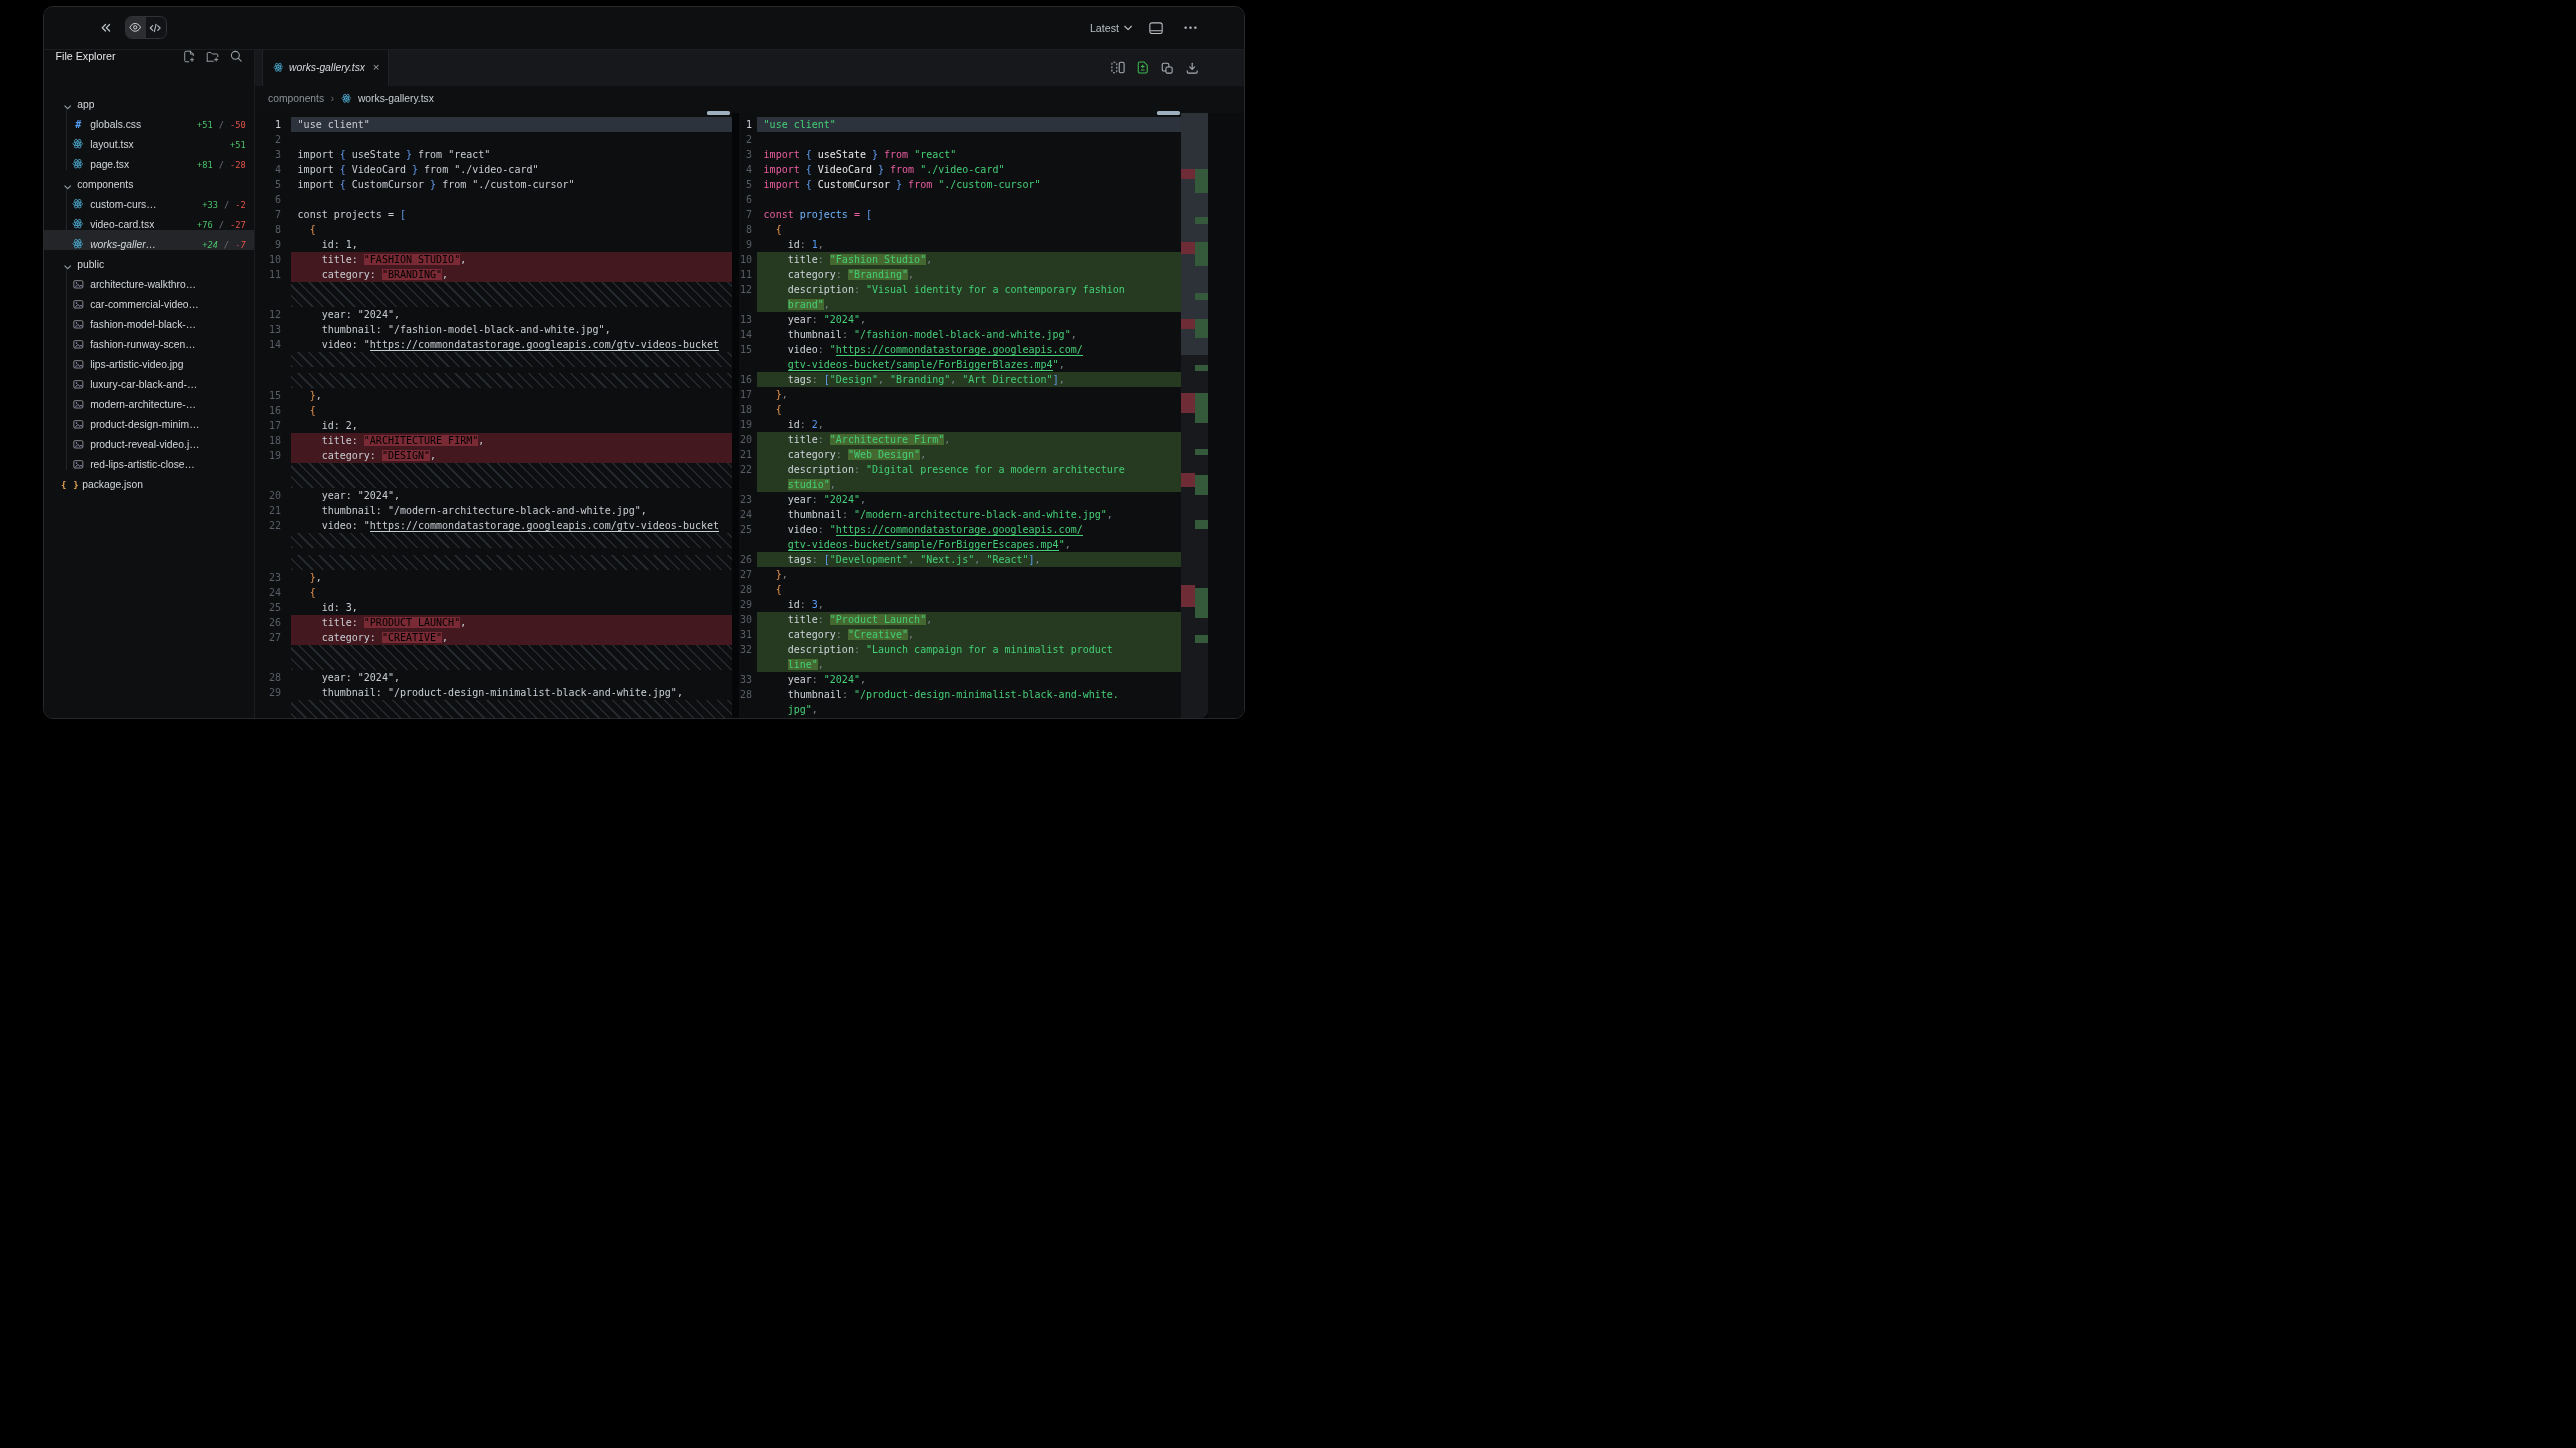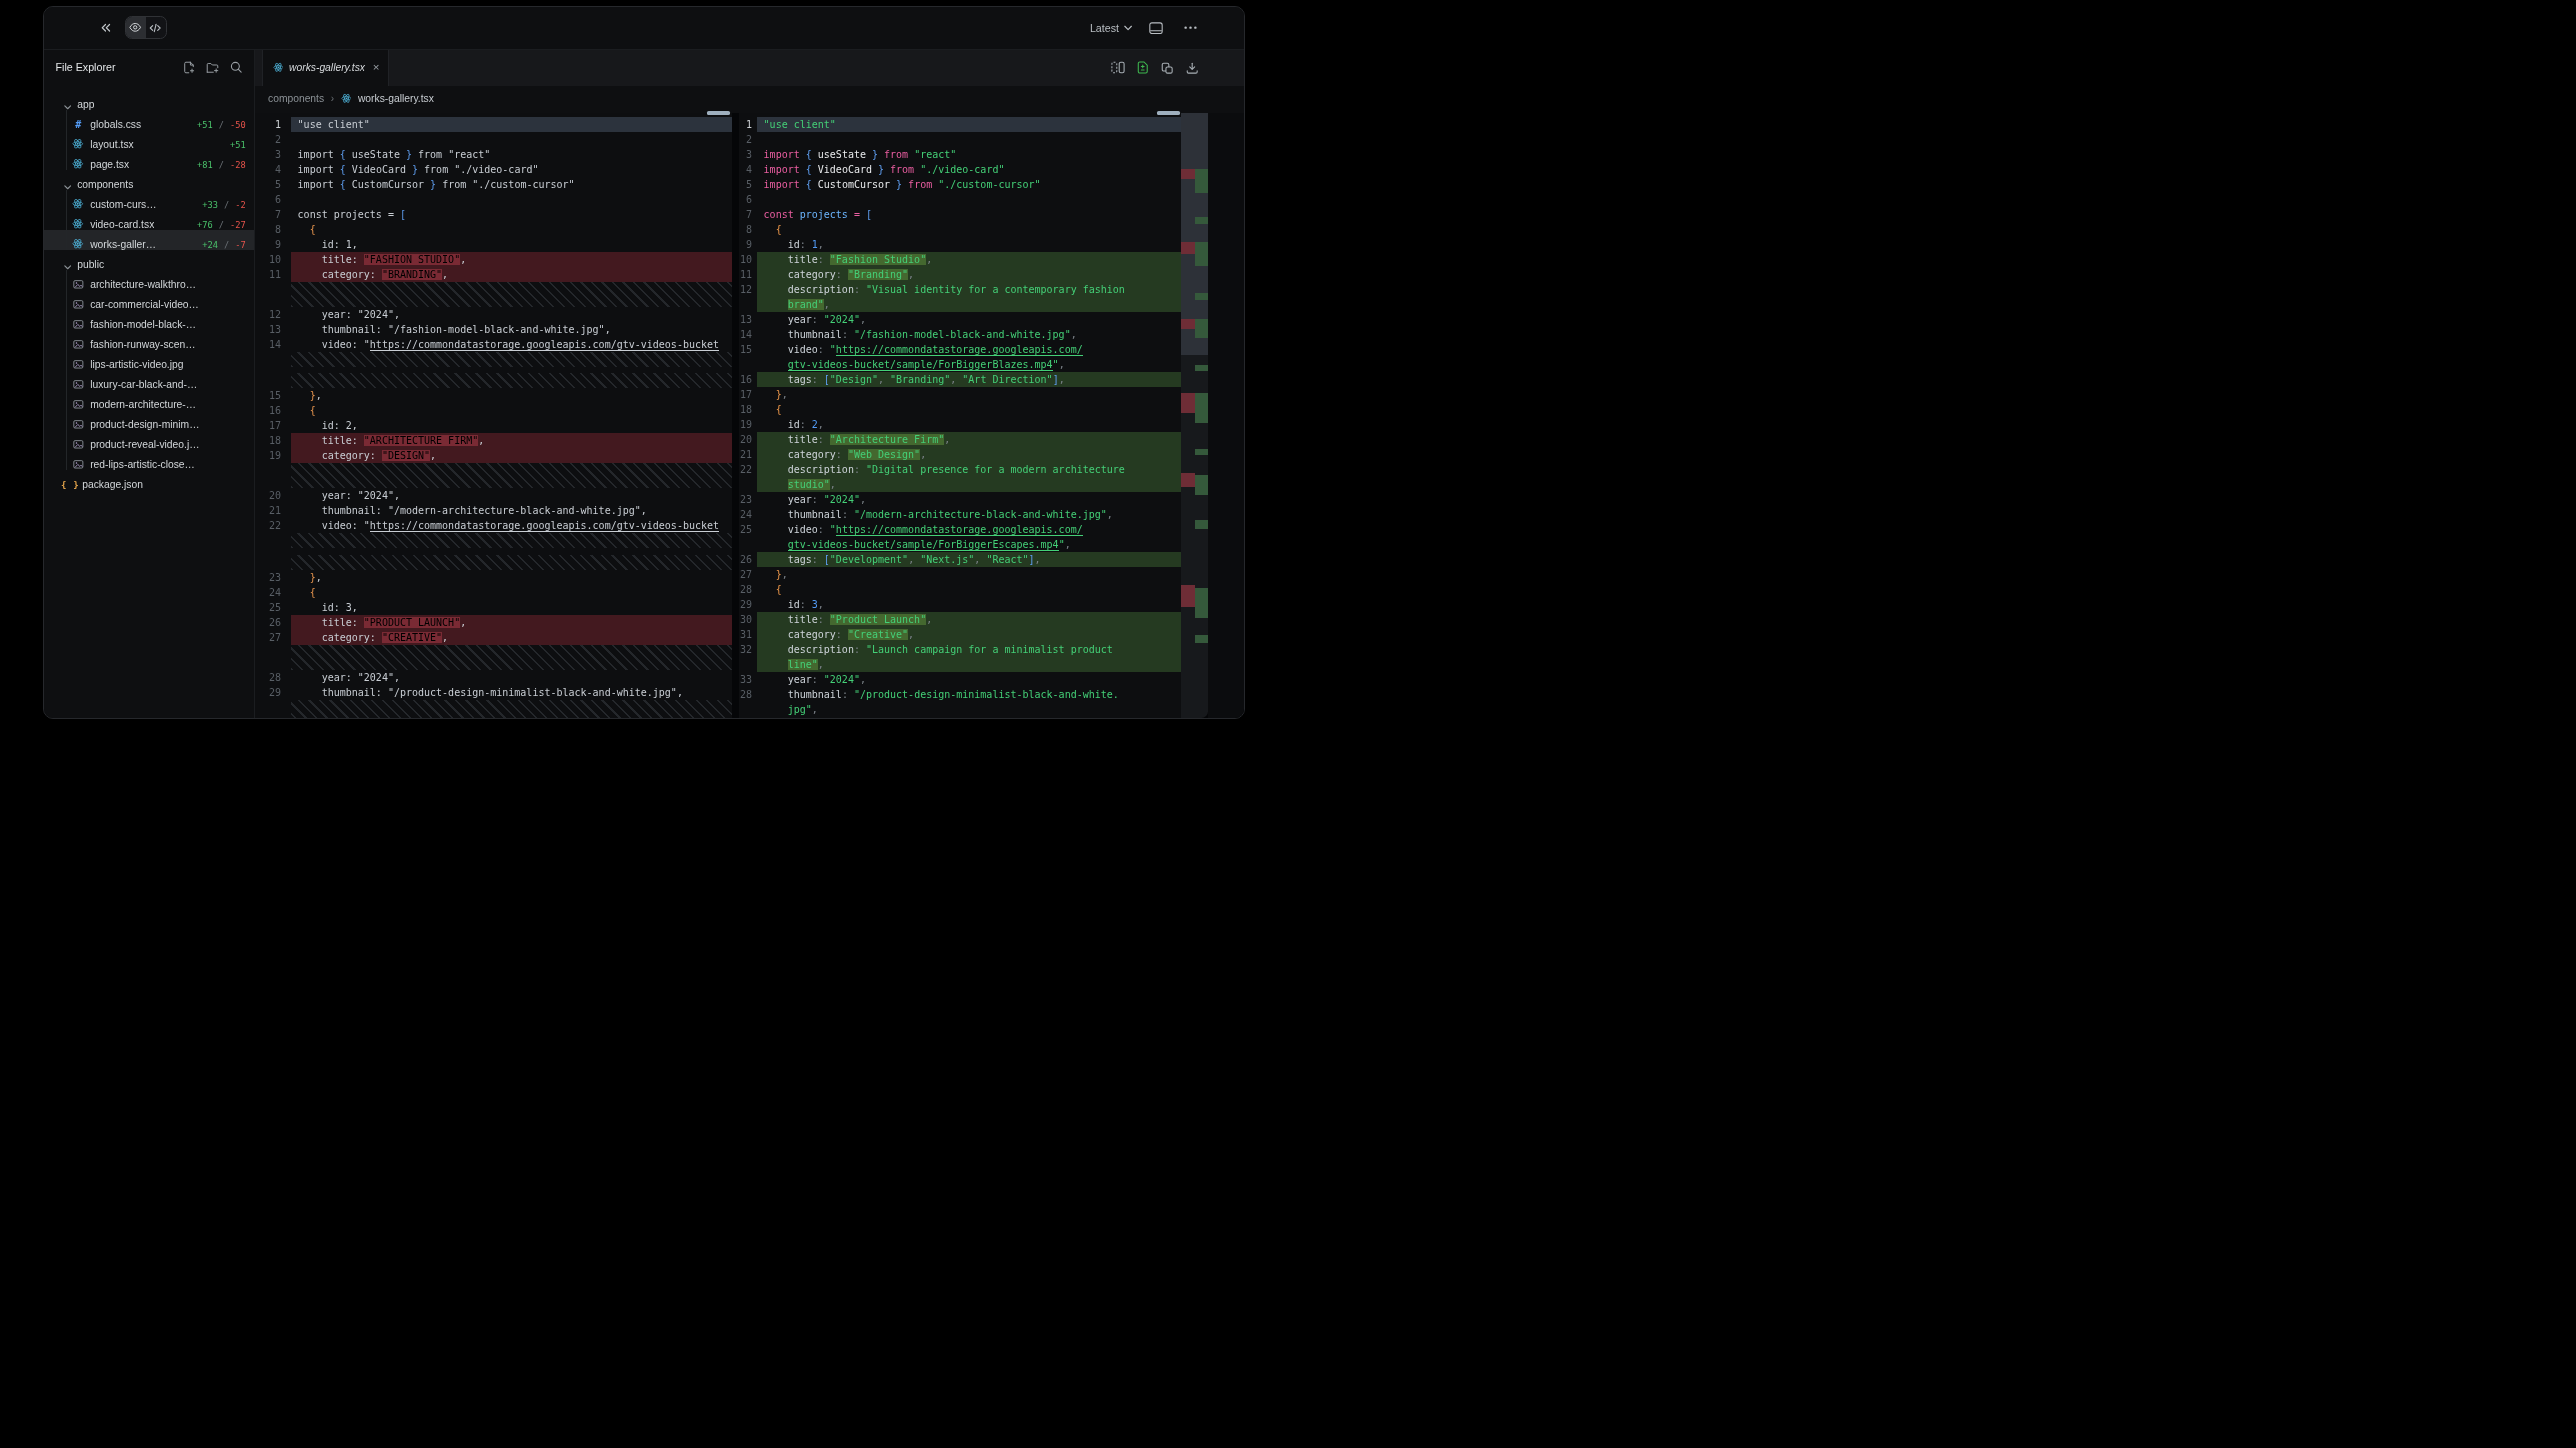--- a/index.html
+++ b/index.html
@@ -16,30 +16,30 @@
     border-radius:5px; cursor:pointer; }
   #seg { display:flex; border:0.8px solid #303236; border-radius:6.6px; background:#121316; overflow:hidden; }
   .segbtn { width:20px; height:21.4px; display:flex; align-items:center; justify-content:center; }
   .segbtn.on { background:#2c2e32; }
   #topbar .rgroup { margin-left:auto; display:flex; align-items:center; gap:13px; padding-right:43px; }
   #version-picker { display:flex; align-items:center; gap:5px; color:#b9bec3; font-size:10.7px; cursor:pointer; }
 
   
   #sidebar { position:absolute; left:0; top:43px; width:211px; bottom:0;
     border-right:0.8px solid #1b1d20; background:#0e0f11; }
-  #explorer-header { display:flex; align-items:center; height:35px; padding:0 11.5px 0 11.5px;gap:20px; }
+  #explorer-header { display:flex; align-items:flex-start; height:35px; padding:0 11.5px 0 11.5px;gap:20px; }
   #explorer-title { color:#e3e6e8; font-size:10.7px; }
   #explorer-header .hicons { margin-left:auto; display:flex; gap:10.7px; align-items:center; }
   #tree { position:absolute; left:0; top:40px; right:0; }
   .trow { position:relative; display:flex; align-items:flex-end; height:20px; padding-left:20px;
     color:#d3d7da; font-size:10.3px; cursor:pointer; white-space:nowrap; }
   .trow.file { padding-left:28px; }
   .trow.file.child::before { content:""; position:absolute; left:22px; top:0; bottom:0;
     border-left:0.8px solid #232629; }
-  .trow.sel { background:#232528; }
+  .trow.sel { background:#232528;font-style:italic; }
   .chev { display:flex; margin-right:5.8px; }
   .ticon { display:flex; width:12.4px; margin-right:5.8px; align-items:center; justify-content:center; }
   .tlabel { overflow:hidden; text-overflow:clip; }
   .tstats { margin-left:auto; padding-right:8.2px; font-family:"DejaVu Sans Mono", monospace; font-size:8.7px; }
   .tstats .add { color:#4ac26b;margin-top:40px; } .tstats .slash { color:#6b7176; padding:0 0.8px;} .tstats .del { color:#e5534b; }
   .csshash { color:#539bf5; font-weight:bold; font-size:10px; font-family:"DejaVu Sans Mono", monospace;}
   .bracesic { color:#dfa14a; font-size:9px; font-weight:bold; font-family:"DejaVu Sans Mono", monospace; letter-spacing:0.8px;}
 
   
   #main { position:absolute; left:211px; top:43px; right:0; bottom:0; }

